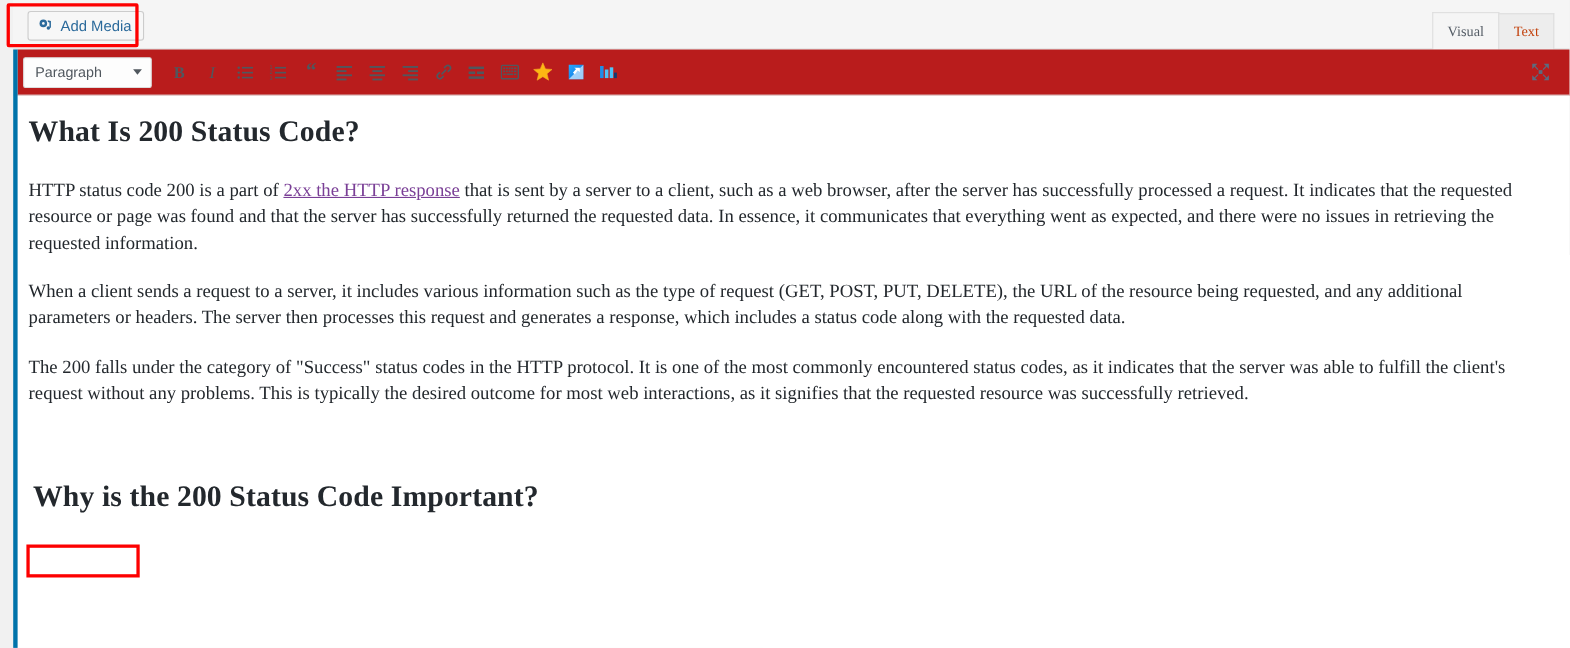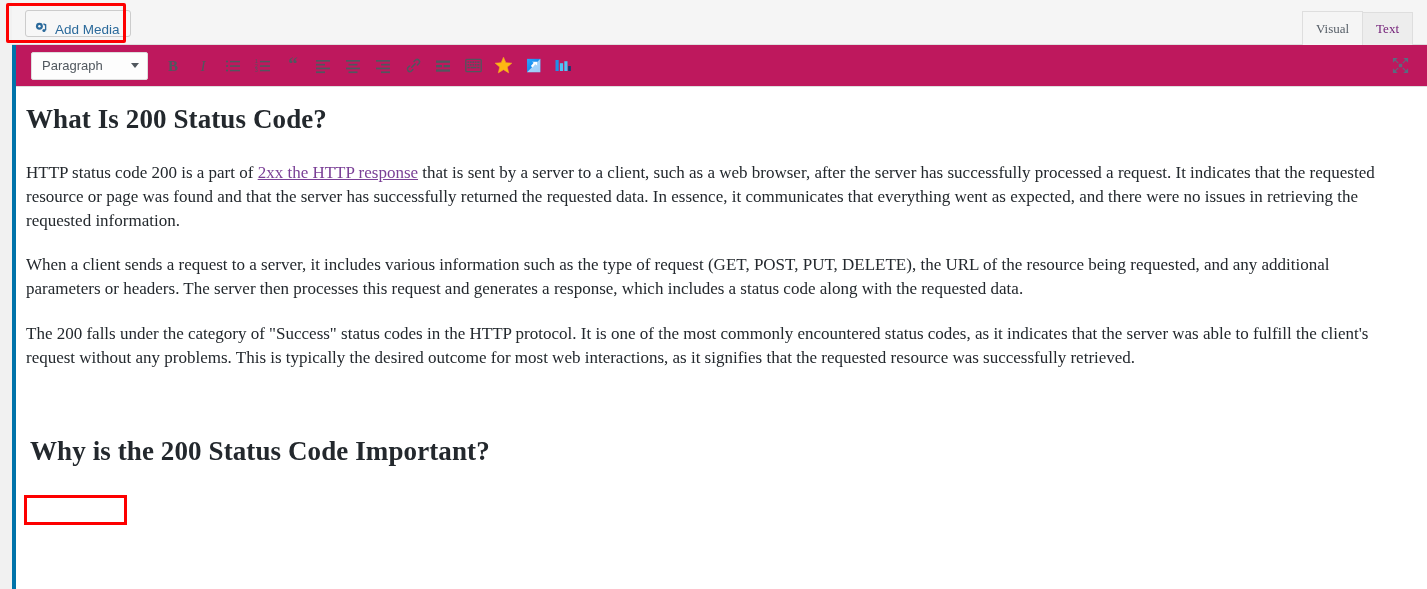--- a/index.html
+++ b/index.html
@@ -26,21 +26,21 @@
     height: 45px;
     background: #f5f5f5;
     border-bottom: 1px solid #dedede;
   }
   .add-media-btn {
     position: absolute;
     left: 13px; top: 10px;
     height: 27px;
     padding: 0 10px 0 8px;
     display: flex;
-    align-items: flex-end;
+    align-items: center;
     gap: 6px;
     background: #f7f7f7;
     border: 1px solid #cccccc;
     border-radius: 3px;
     color: #2b6a9b;
     font-size: 13.5px;
     line-height: 1;
     cursor: pointer;
     white-space: nowrap;
   }
@@ -66,45 +66,45 @@
     height: 33px;
     font-family: Liberation Serif, serif;
   }
   .etab {
     font-size: 13px;
     line-height: 1;
     padding: 8px 13px 9px;
     border: 1px solid #dedede;
     border-bottom: none;
     background: #ededed;
-    color: #701a75;
+    color: #c2410c;
     cursor: pointer;
     margin-left: -1px;
     height: 33px;
     display: flex;
     align-items: center;
   }
   .etab.active {
     background: #f5f5f5;
     color: #555d66;
     border-color: #dedede;
     height: 34px;
   }
 
   
   .toolbar {
     position: absolute;
     left: 16px; top: 45px;
     width: 1411px;
     height: 42px;
-    background: #be185d;
+    background: #b91c1c;
     border-bottom: 1px solid #dedede;
     display: flex;
     align-items: center;
-    padding-left: 15px;
+    padding-left: 5px;
   }
   .fmt-select {
     width: 117px;
     height: 28px;
     background: #fdfdfd;
     border: 1px solid #ddd;
     border-radius: 2px;
     display: flex;
     align-items: center;
     justify-content: space-between;

